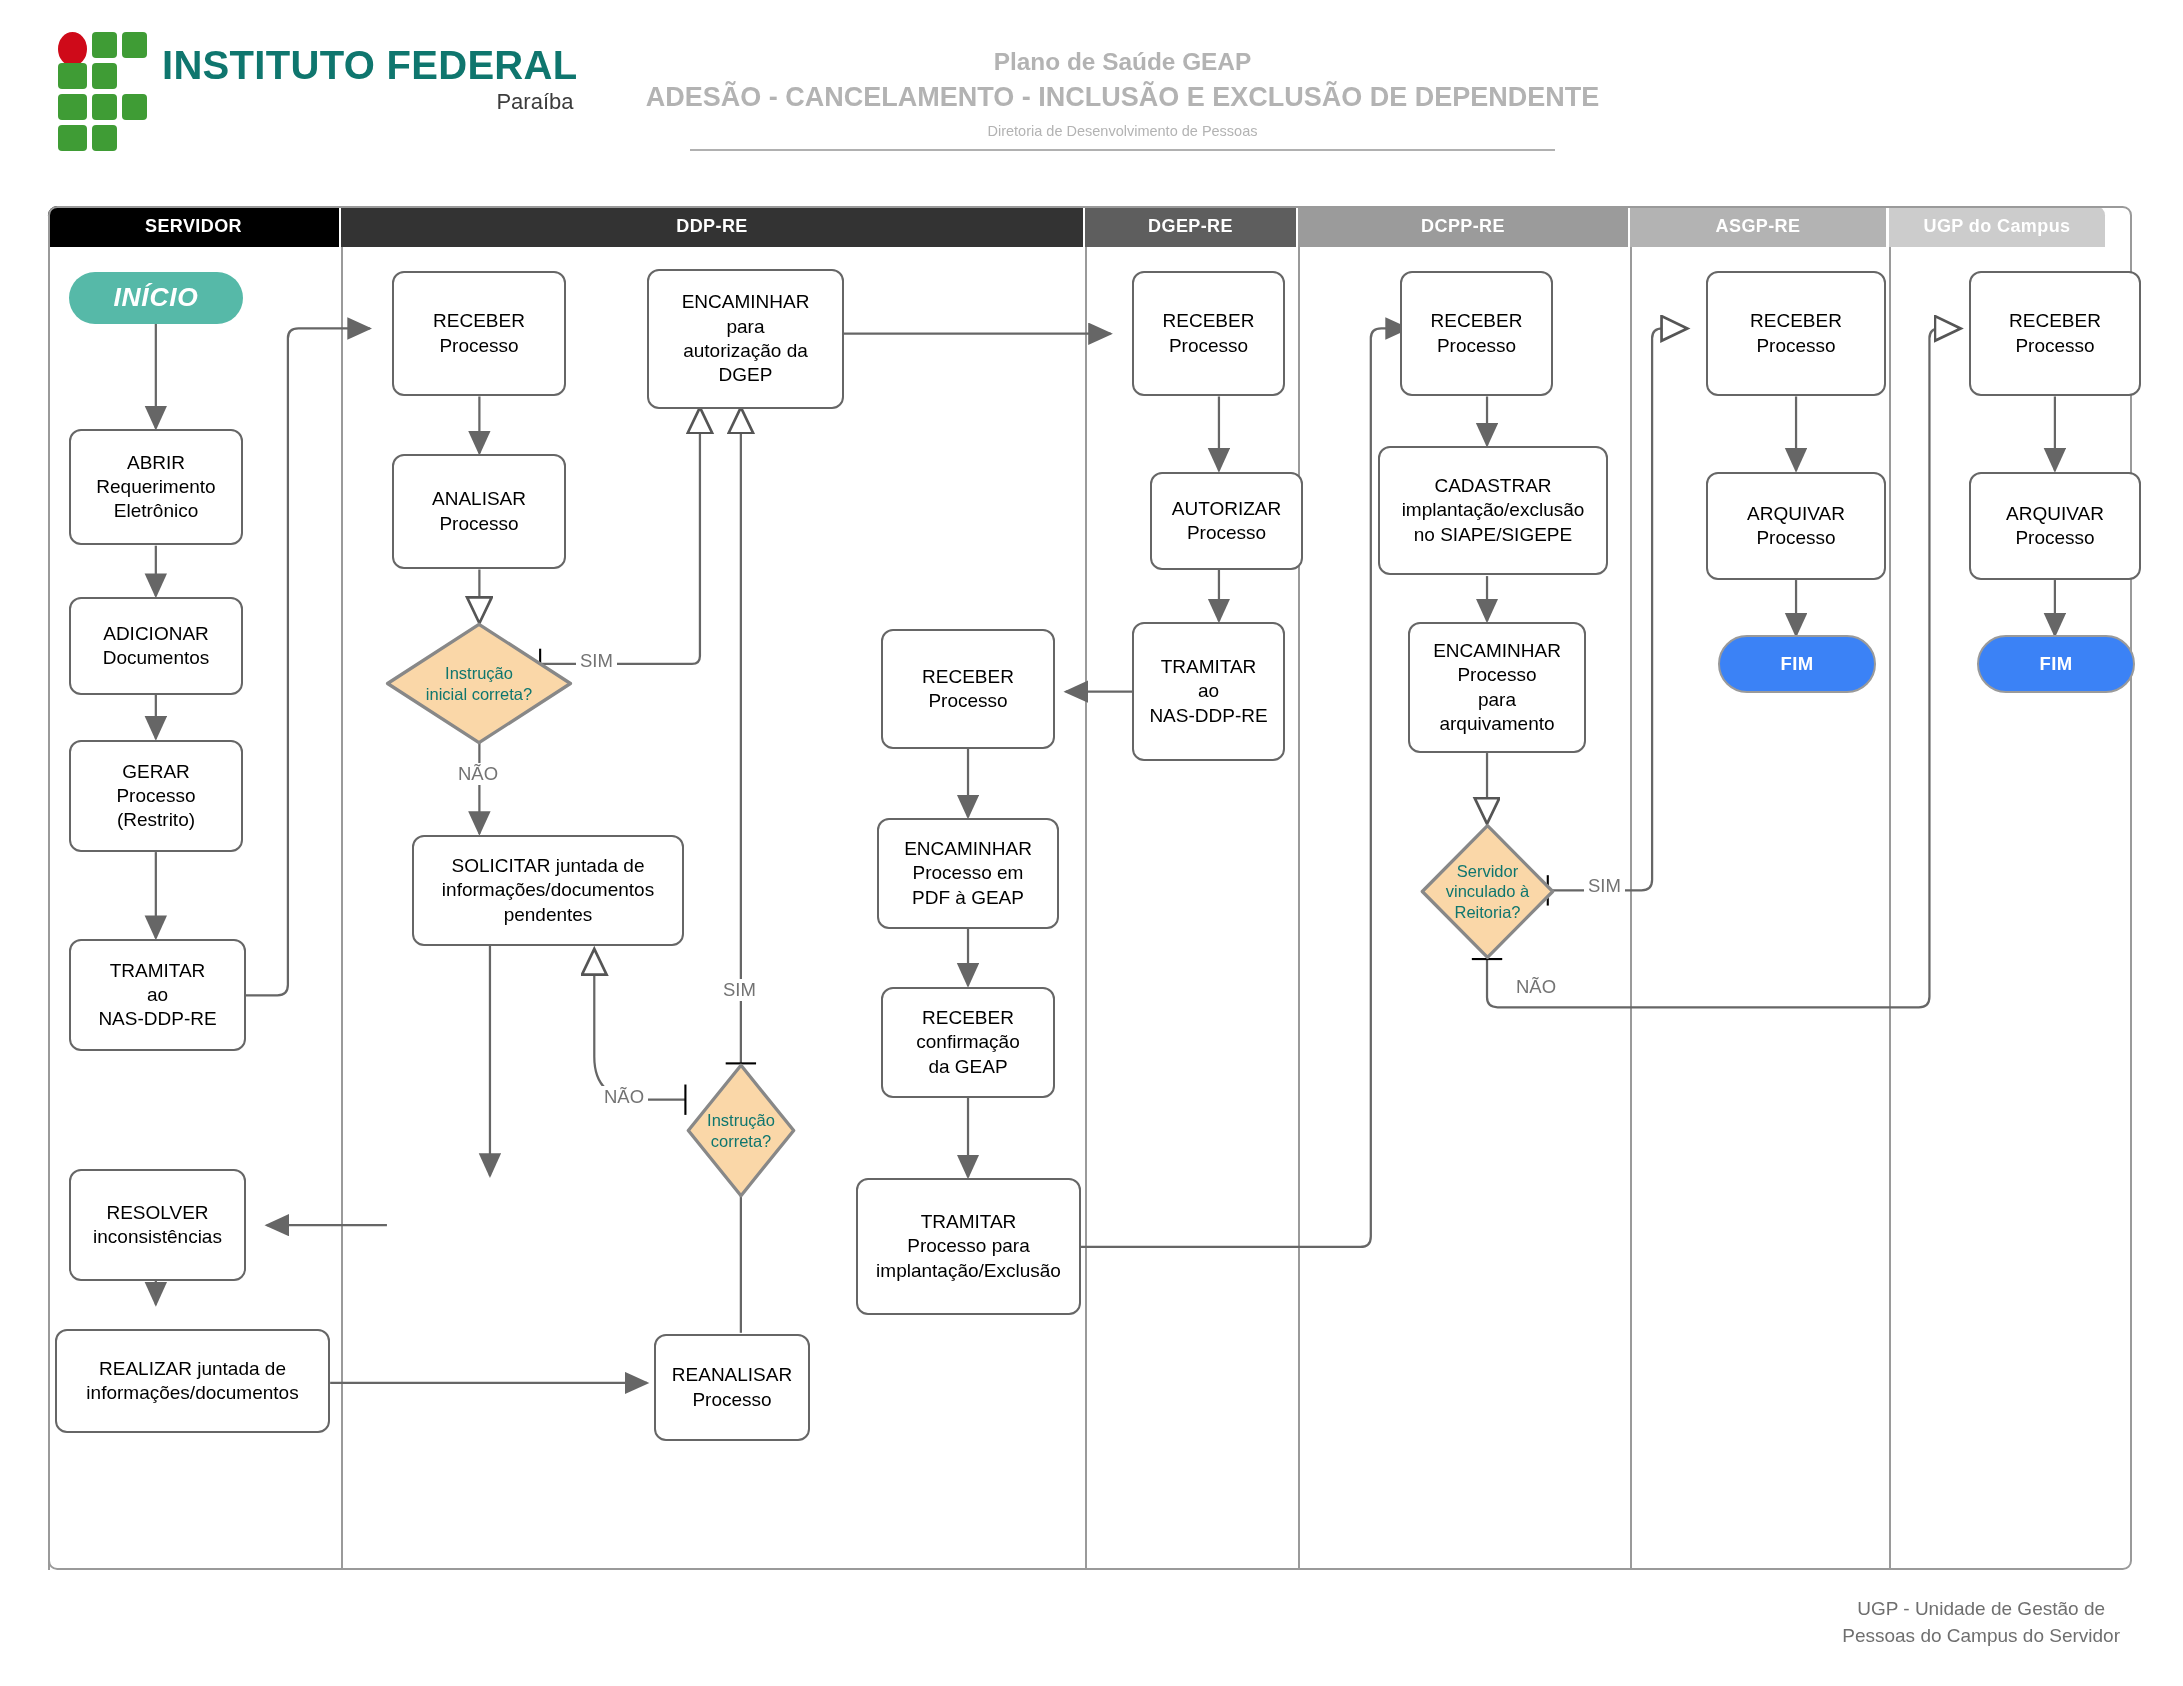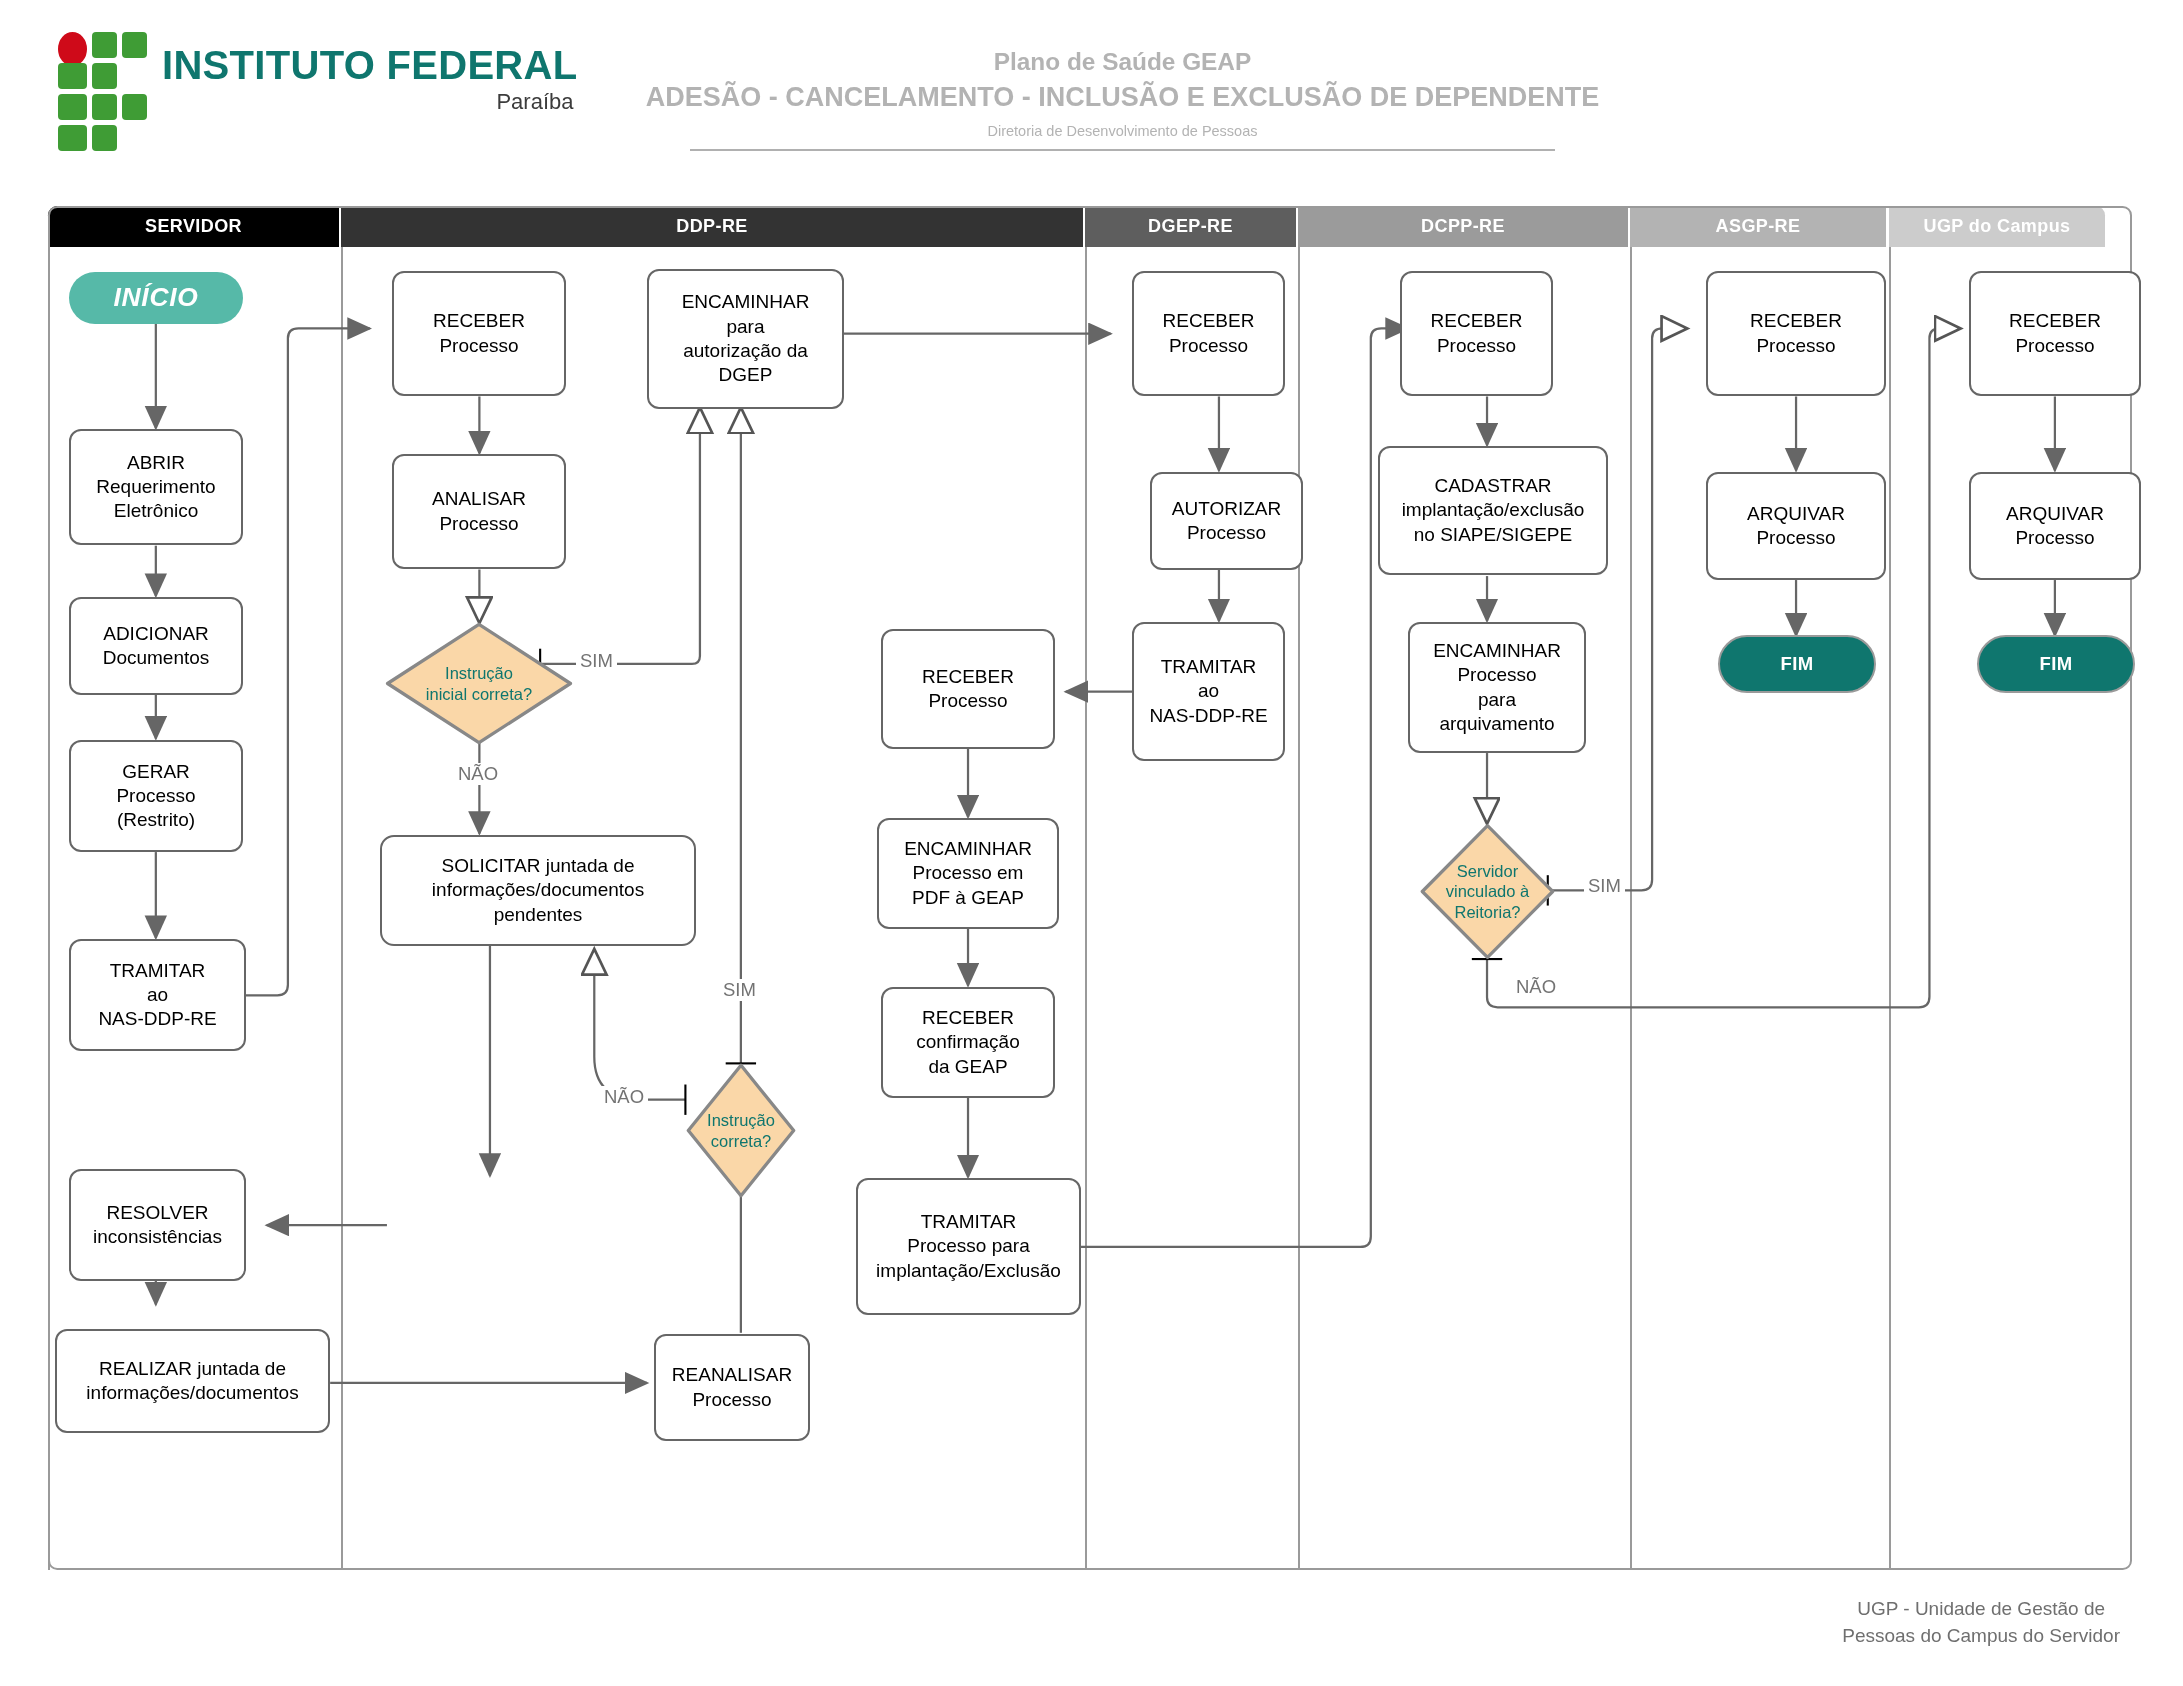--- a/index.html
+++ b/index.html
@@ -33,21 +33,21 @@
   .body.first{border-left:2px solid #9a9a9a;}
   .pool-frame{position:absolute;left:0;top:0;width:2084px;height:1364px;
         border:2px solid #9a9a9a;border-radius:9.2px;box-sizing:border-box;pointer-events:none;}
 
   
   .node{position:absolute;box-sizing:border-box;border:2.6px solid #666666;border-radius:12px;
         background:#ffffff;display:flex;align-items:center;justify-content:center;
         text-align:center;font-size:19px;color:#000;line-height:1.28;padding:2.6px 4px;}
   .node.term{border-radius:660px;border:2.6px solid #9a9a9a;color:#fff;font-weight:bold;}
   .node.start{background:#56b9a8;font-style:italic;font-size:26.4px;letter-spacing:0.7px;border:none;}
-  .node.end{background:#0f766e;font-size:18.5px;letter-spacing:0.3px;}
+  .node.end{background:#3b82f6;font-size:18.5px;letter-spacing:0.3px;}
   .dia{position:absolute;}
   .dia svg{position:absolute;left:0;top:0;}
   .dia span{position:absolute;left:0;top:0;width:100%;height:100%;display:flex;
             align-items:center;justify-content:center;text-align:center;
             font-size:16.5px;color:#0f766e;line-height:1.25;}
   .elabel{position:absolute;font-size:18.5px;color:#737373;background:#fff;padding:0 4px;white-space:nowrap;}
   svg.wires{position:absolute;left:0;top:0;width:2183px;height:1687px;pointer-events:none;}
 </style>
 </head>
 <body>
@@ -198,21 +198,21 @@
   <div class="node" style="left:392px;top:271px;width:174px;height:125px;">RECEBER<br>Processo</div>
   <div class="node" style="left:392px;top:454px;width:174px;height:115px;">ANALISAR<br>Processo</div>
 
   <div class="dia" style="left:384px;top:621px;width:190px;height:125px;">
     <svg width="190" height="125" viewBox="0 0 288 190">
       <path d="M144,5 L283,95 L144,185 L5,95 Z" fill="#fad7a8" stroke="#888" stroke-width="5" stroke-linejoin="round"></path>
     </svg>
     <span>Instrução<br>inicial correta?</span>
   </div>
 
-  <div class="node" style="left:380px;top:835px;width:316px;height:111px;border-radius:14px;">SOLICITAR juntada de<br>informações/documentos<br>pendentes</div>
+  <div class="node" style="left:412px;top:835px;width:272px;height:111px;">SOLICITAR juntada de<br>informações/documentos<br>pendentes</div>
   <div class="node" style="left:654px;top:1334px;width:156px;height:107px;">REANALISAR<br>Processo</div>
 
   <div class="dia" style="left:685px;top:1062px;width:112px;height:137px;">
     <svg width="112" height="137" viewBox="0 0 170 208">
       <path d="M85,5 L165,104 L85,203 L5,104 Z" fill="#fad7a8" stroke="#888" stroke-width="5" stroke-linejoin="round"></path>
     </svg>
     <span>Instrução<br>correta?</span>
   </div>
 
   <div class="node" style="left:647px;top:269px;width:197px;height:140px;">ENCAMINHAR<br>para<br>autorização da<br>DGEP</div>

